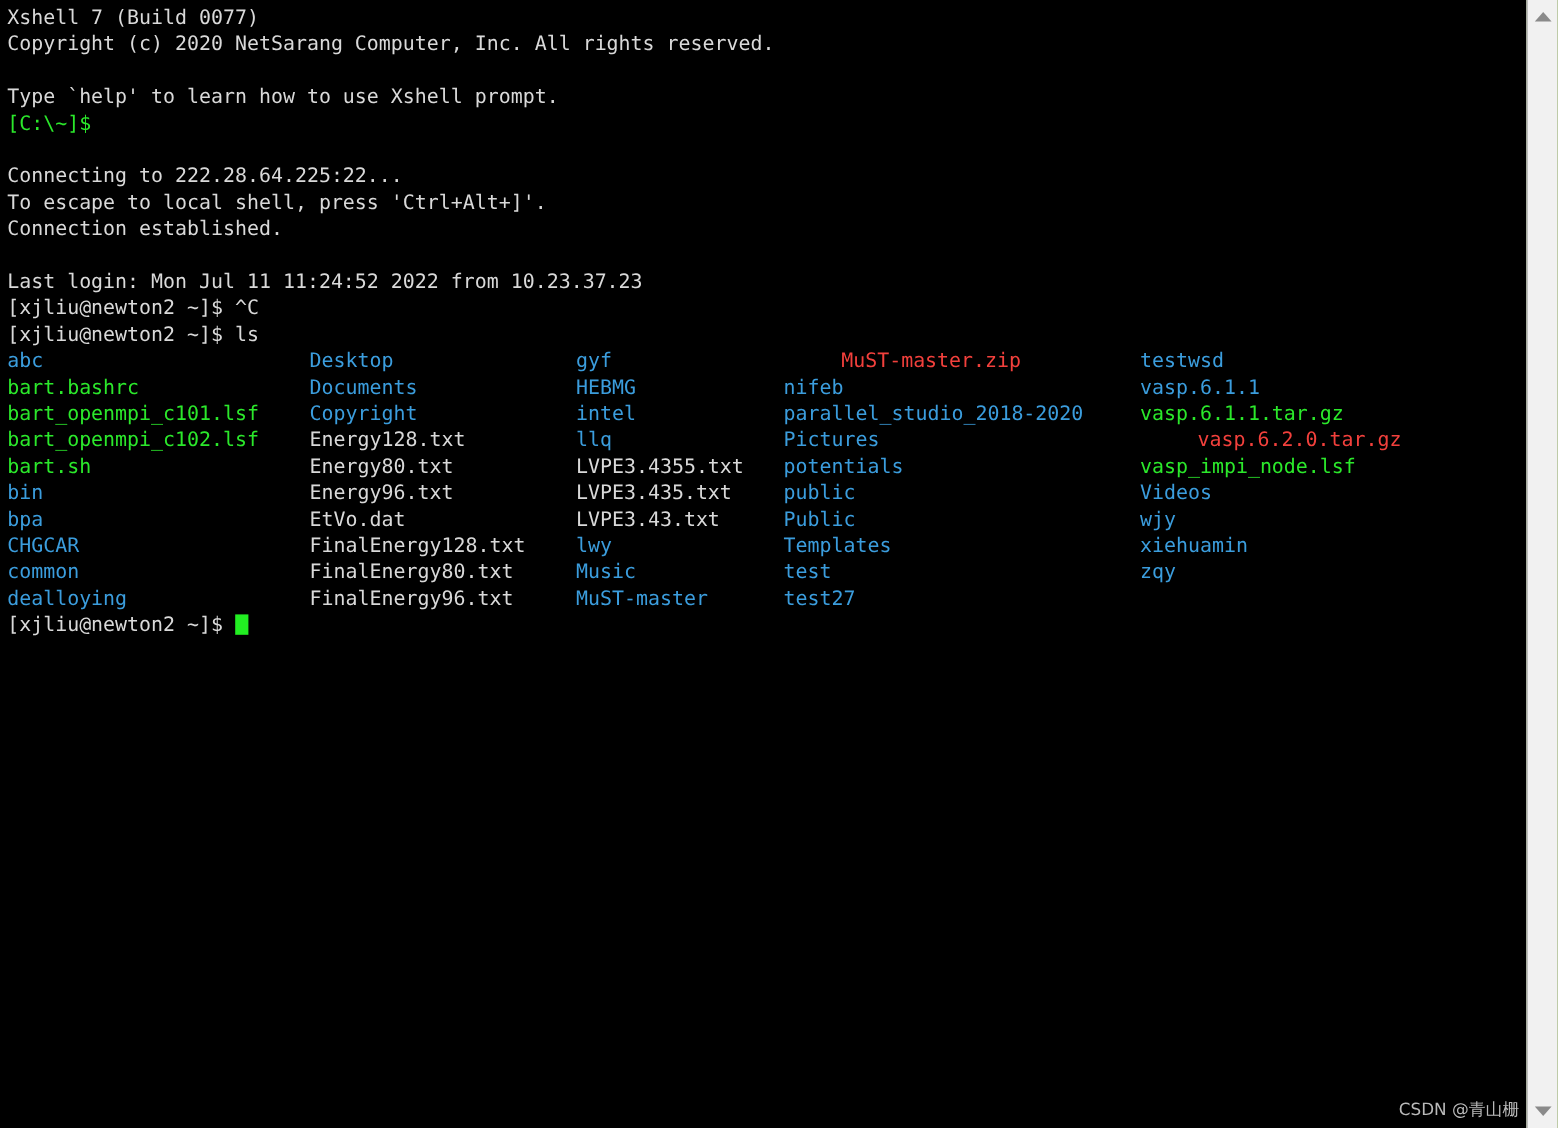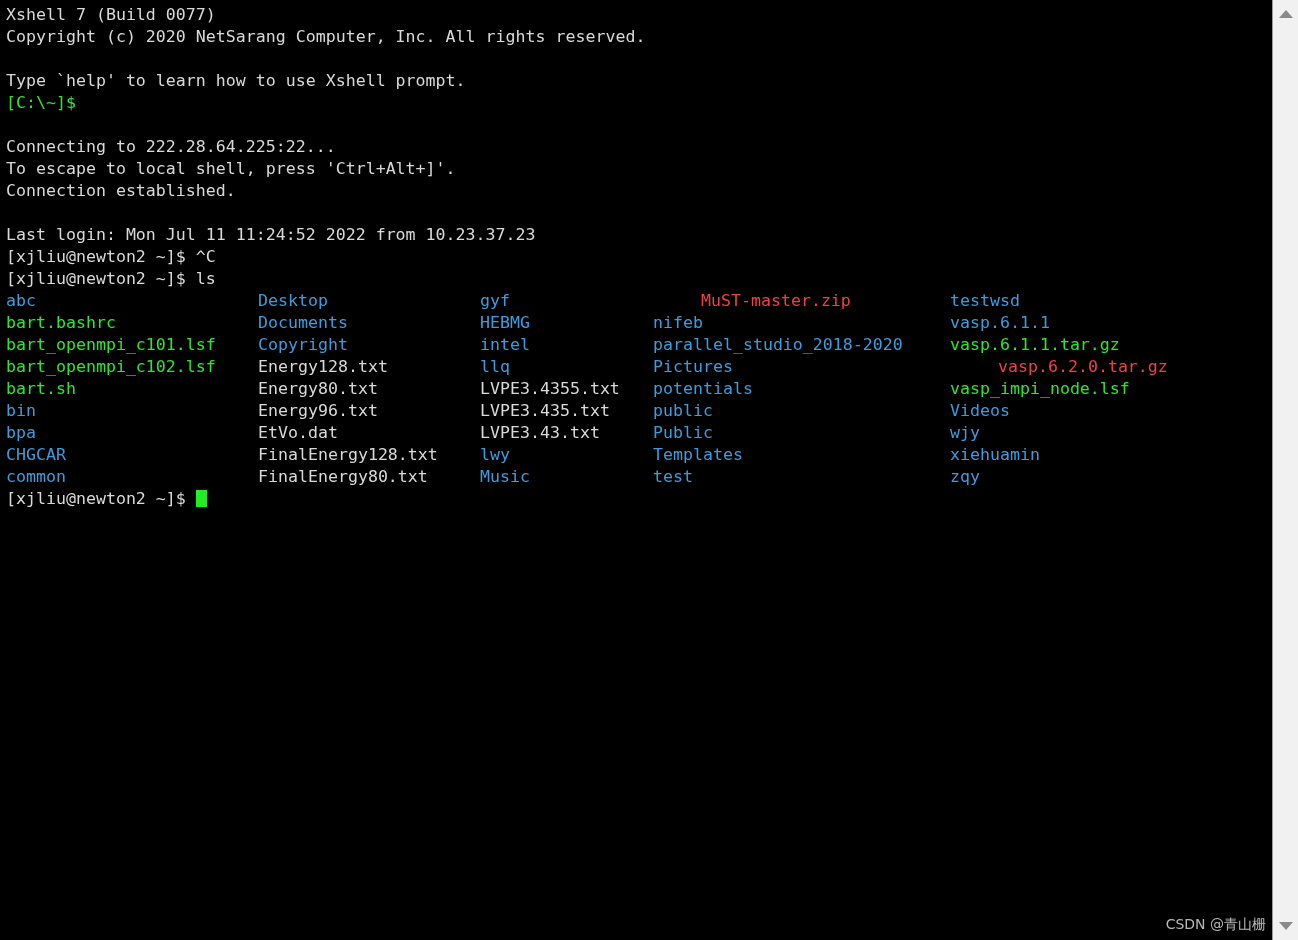--- a/index.html
+++ b/index.html
@@ -146,20 +146,21 @@
     <div id="ls-output">
         <div class="ls-row"><span class="ls-cell c-blue" style="left: 0px;">abc</span><span class="ls-cell c-blue" style="left: 252px;">Desktop</span><span class="ls-cell c-blue" style="left: 474px;">gyf</span><span class="ls-cell c-red" style="left: 647px;">MuST-master.zip</span><span class="ls-cell c-blue" style="left: 944px;">testwsd</span></div>
         <div class="ls-row"><span class="ls-cell c-green" style="left: 0px;">bart.bashrc</span><span class="ls-cell c-blue" style="left: 252px;">Documents</span><span class="ls-cell c-blue" style="left: 474px;">HEBMG</span><span class="ls-cell c-blue" style="left: 647px;">nifeb</span><span class="ls-cell c-blue" style="left: 944px;">vasp.6.1.1</span></div>
         <div class="ls-row"><span class="ls-cell c-green" style="left: 0px;">bart_openmpi_c101.lsf</span><span class="ls-cell c-blue" style="left: 252px;">Copyright</span><span class="ls-cell c-blue" style="left: 474px;">intel</span><span class="ls-cell c-blue" style="left: 647px;">parallel_studio_2018-2020</span><span class="ls-cell c-green" style="left: 944px;">vasp.6.1.1.tar.gz</span></div>
         <div class="ls-row"><span class="ls-cell c-green" style="left: 0px;">bart_openmpi_c102.lsf</span><span class="ls-cell c-white" style="left: 252px;">Energy128.txt</span><span class="ls-cell c-blue" style="left: 474px;">llq</span><span class="ls-cell c-blue" style="left: 647px;">Pictures</span><span class="ls-cell c-red" style="left: 944px;">vasp.6.2.0.tar.gz</span></div>
         <div class="ls-row"><span class="ls-cell c-green" style="left: 0px;">bart.sh</span><span class="ls-cell c-white" style="left: 252px;">Energy80.txt</span><span class="ls-cell c-white" style="left: 474px;">LVPE3.4355.txt</span><span class="ls-cell c-blue" style="left: 647px;">potentials</span><span class="ls-cell c-green" style="left: 944px;">vasp_impi_node.lsf</span></div>
         <div class="ls-row"><span class="ls-cell c-blue" style="left: 0px;">bin</span><span class="ls-cell c-white" style="left: 252px;">Energy96.txt</span><span class="ls-cell c-white" style="left: 474px;">LVPE3.435.txt</span><span class="ls-cell c-blue" style="left: 647px;">public</span><span class="ls-cell c-blue" style="left: 944px; text-align: right;">Videos</span></div>
         <div class="ls-row"><span class="ls-cell c-blue" style="left: 0px;">bpa</span><span class="ls-cell c-white" style="left: 252px;">EtVo.dat</span><span class="ls-cell c-white" style="left: 474px;">LVPE3.43.txt</span><span class="ls-cell c-blue" style="left: 647px;">Public</span><span class="ls-cell c-blue" style="left: 944px;">wjy</span></div>
         <div class="ls-row"><span class="ls-cell c-blue" style="left: 0px;">CHGCAR</span><span class="ls-cell c-white" style="left: 252px;">FinalEnergy128.txt</span><span class="ls-cell c-blue" style="left: 474px;">lwy</span><span class="ls-cell c-blue" style="left: 647px; text-align: right;">Templates</span><span class="ls-cell c-blue" style="left: 944px;">xiehuamin</span></div>
         <div class="ls-row"><span class="ls-cell c-blue" style="left: 0px;">common</span><span class="ls-cell c-white" style="left: 252px;">FinalEnergy80.txt</span><span class="ls-cell c-blue" style="left: 474px;">Music</span><span class="ls-cell c-blue" style="left: 647px;">test</span><span class="ls-cell c-blue" style="left: 944px;">zqy</span></div>
+        <div class="ls-row"><span class="ls-cell c-blue" style="left: 0px;">dealloying</span><span class="ls-cell c-white" style="left: 252px;">FinalEnergy96.txt</span><span class="ls-cell c-blue" style="left: 474px;">MuST-master</span><span class="ls-cell c-blue" style="left: 647px;">test27</span></div>
       </div>
 
     <div class="line"><span class="seg c-white">[xjliu@newton2 ~]$ </span><span class="cursor-block"></span></div>
 
     <div id="watermark">CSDN @青山栅</div>
   </div>
 
   <div id="scrollbar">
     <div class="sb-arrow up">
       <div class="tri up"></div>

